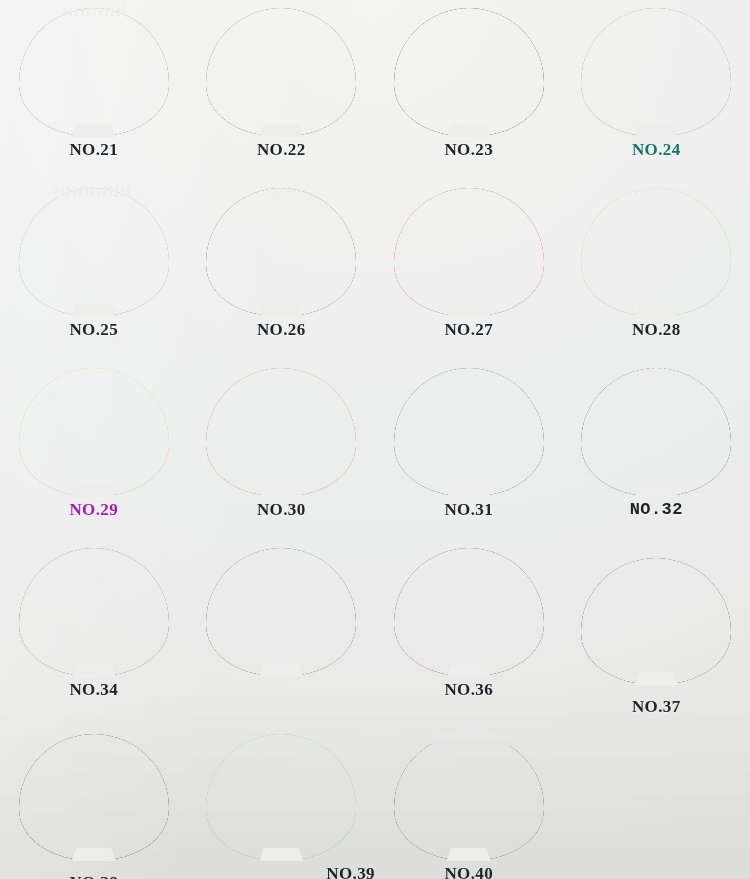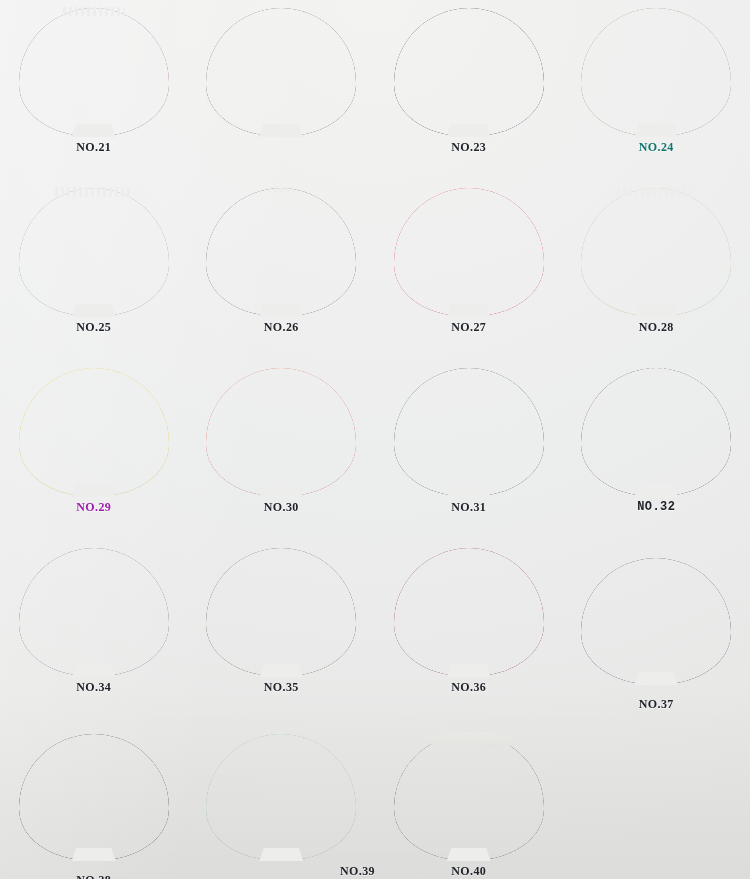--- a/index.html
+++ b/index.html
@@ -134,21 +134,21 @@
     opacity:.95;
   }
 
   
   .label{
     position:absolute;left:0;right:0;
     top:140px;
     text-align:center;
     font-family:"Liberation Serif", serif;
     font-weight:700;
-    font-size:12px;
+    font-size:17px;
     letter-spacing:.4px;
     color:#20242a;
     text-shadow:0 1px 0 rgba(255,255,255,.55);
   }
   .cell.r5 .label{top:148px;}
   .cell.r5.low .label{top:157px;}
 </style>
 </head>
 <body>
 
@@ -160,20 +160,21 @@
         <div class="pinked" style="--bg: #edeeeb;"></div>
         <div class="notch" style="--bg: #edeeeb;"></div>
       </div>
       <div class="label" style="color: rgb(32, 36, 42);">NO.21</div>
     </div>
     <div class="cell r1">
       <div class="swatch tex-knit">
         <div class="disc" style="--c: #555b52;"></div>
         <div class="notch" style="--bg: #edeeeb;"></div>
       </div>
+      <div class="label" style="color: rgb(32, 36, 42);">NO.22</div>
     </div>
     <div class="cell r1">
       <div class="swatch tex-smooth">
         <div class="disc" style="--c: #1e2433;"></div>
         <div class="notch" style="--bg: #edeeeb;"></div>
       </div>
       <div class="label" style="color: rgb(32, 36, 42);">NO.23</div>
     </div>
     <div class="cell r1">
       <div class="swatch tex-knit">
@@ -247,21 +248,20 @@
         <div class="disc" style="--c: #66737c;"></div>
         <div class="notch" style="--bg: #edeeeb;"></div>
       </div>
       <div class="label" style="color: rgb(32, 36, 42);">NO.34</div>
     </div>
     <div class="cell r4">
       <div class="swatch tex-crepe">
         <div class="disc" style="--c: #4e5238;"></div>
         <div class="notch" style="--bg: #edeeeb;"></div>
       </div>
-      <div class="label" style="color: rgb(32, 36, 42);">NO.35</div>
     </div>
     <div class="cell r4">
       <div class="swatch tex-knit">
         <div class="disc" style="--c: #90123f;"></div>
         <div class="notch" style="--bg: #edeeeb;"></div>
       </div>
       <div class="label" style="color: rgb(32, 36, 42);">NO.36</div>
     </div>
     <div class="cell r5 low">
       <div class="swatch tex-smooth">

